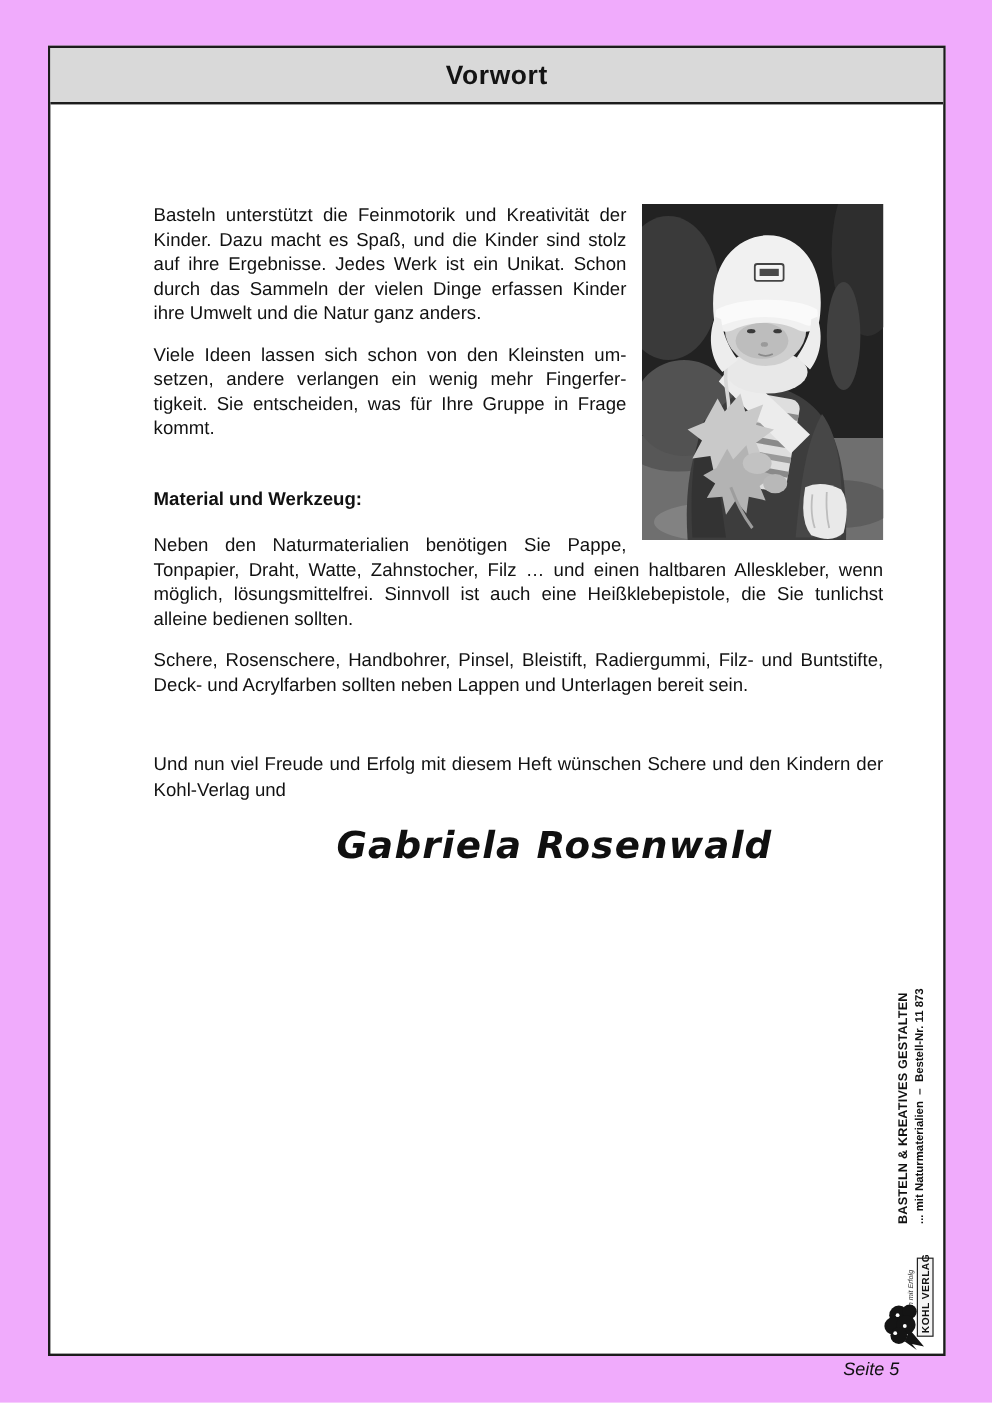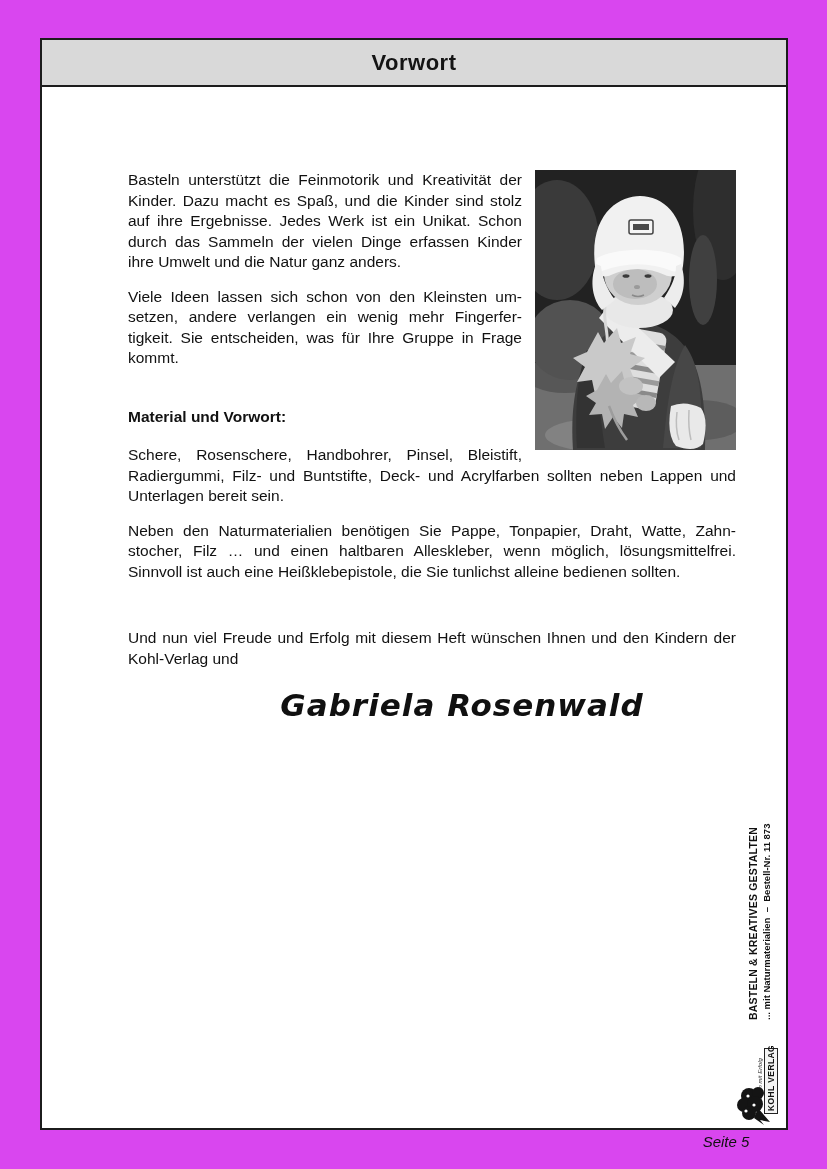--- a/index.html
+++ b/index.html
@@ -2,21 +2,21 @@
 <html lang="de"><head>
 <meta charset="utf-8">
 <style>
   * { box-sizing: border-box; margin: 0; padding: 0; }
   html, body { background: #ffffff; }
   body { font-family: "Liberation Sans", sans-serif; color: #111; }
 
   .sheet {
     position: relative;
     width: 827px; height: 1169px;
-    background: #d946ef;
+    background: #f0abfc;
     overflow: hidden;
   }
 
   
   .frame {
     position: absolute;
     left: 40px; top: 38px;
     width: 748px; height: 1092px;
     border: 2px solid #1c1c1c;
     background: #ffffff;
@@ -173,27 +173,27 @@
           <ellipse cx="111" cy="233" rx="10" ry="8" fill="#b8b8b8"></ellipse>
 
           <path d="M136 236 q-5 28 5 40 q18 7 27 -2 q6 -25 -2 -36 q-16 -8 -30 -2 Z" fill="#e9e9e9"></path>
           <path d="M142 242 q-2 16 2 28 M154 240 q-1 18 2 30" stroke="#bdbdbd" stroke-width="1.5" fill="none"></path>
         </svg>
       </div>
 
       <p>Basteln unterstützt die Feinmotorik und Kreativität der Kinder. Dazu macht es Spaß, und die Kinder sind stolz auf ihre Ergebnisse. Jedes Werk ist ein Unikat. Schon durch das Sammeln der vielen Dinge erfassen Kinder ihre Umwelt und die Natur ganz anders.</p>
       <p>Viele Ideen lassen sich schon von den Kleinsten um­setzen, andere verlangen ein wenig mehr Fingerfer­tigkeit. Sie entscheiden, was für Ihre Gruppe in Frage kommt.</p>
 
-      <p class="heading">Material und Vorwort:</p>
-
+      <p class="heading">Material und Werkzeug:</p>
+
+      <p>Neben den Naturmaterialien benötigen Sie Pappe, Tonpapier, Draht, Watte, Zahn­stocher, Filz … und einen haltbaren Alleskleber, wenn möglich, lösungsmittelfrei. Sinnvoll ist auch eine Heißklebepistole, die Sie tunlichst alleine bedienen sollten.</p>
       <p>Schere, Rosenschere, Handbohrer, Pinsel, Bleistift, Radiergummi, Filz- und Bunt­stifte, Deck- und Acrylfarben sollten neben Lappen und Unterlagen bereit sein.</p>
-      <p>Neben den Naturmaterialien benötigen Sie Pappe, Tonpapier, Draht, Watte, Zahn­stocher, Filz … und einen haltbaren Alleskleber, wenn möglich, lösungsmittelfrei. Sinnvoll ist auch eine Heißklebepistole, die Sie tunlichst alleine bedienen sollten.</p>
-
-
-      <p class="closing">Und nun viel Freude und Erfolg mit diesem Heft wünschen Ihnen und den Kindern der Kohl-Verlag und</p>
+
+
+      <p class="closing">Und nun viel Freude und Erfolg mit diesem Heft wünschen Schere und den Kindern der Kohl-Verlag und</p>
 
       <div class="signature">Gabriela Rosenwald</div>
     </div>
 
   </div>
 
   <div class="spine">
     <div class="spine-l1">BASTELN &amp; KREATIVES GESTALTEN</div>
     <div class="spine-l2">... mit Naturmaterialien &nbsp;–&nbsp; Bestell-Nr. 11 873</div>
   </div>

